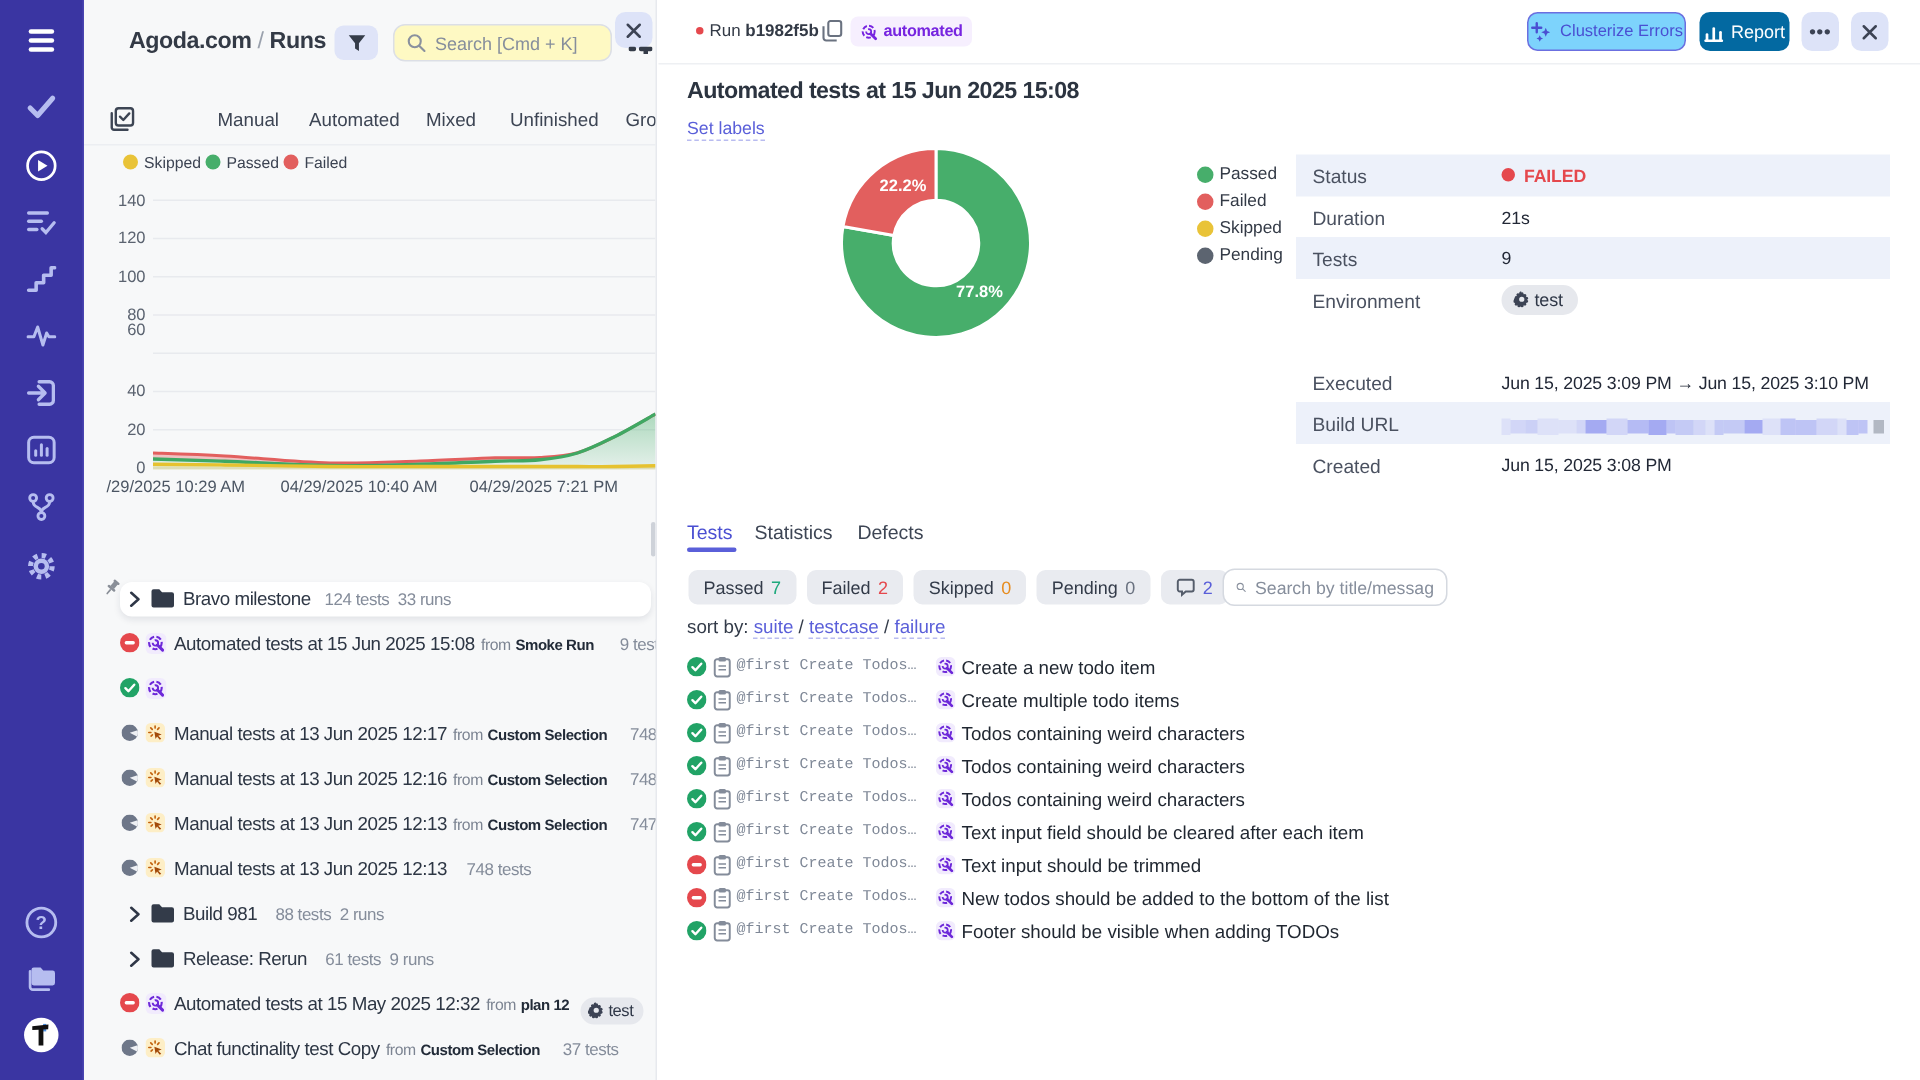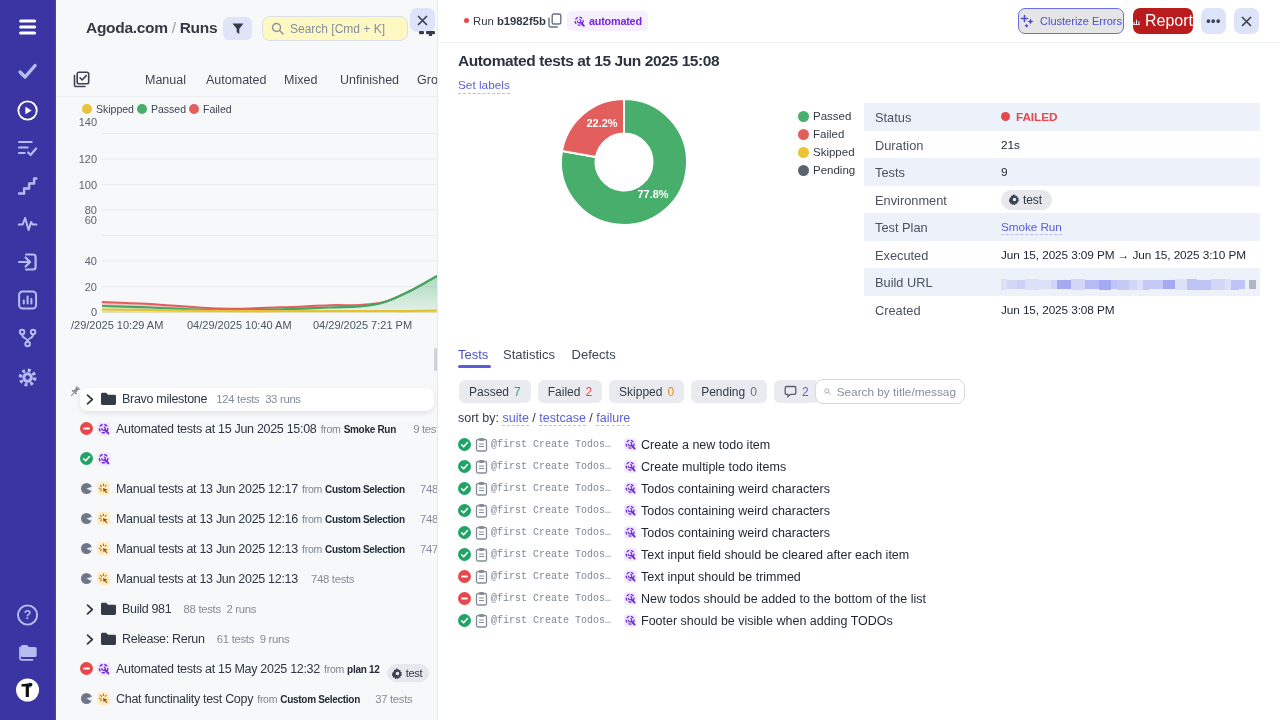--- a/index.html
+++ b/index.html
@@ -100,21 +100,21 @@
     <span style="left:194px">Mixed</span>
     <span style="left:250px">Unfinished</span>
     <span style="left:327px">Groups</span>
   </div>
   <div class="legend1">
     <span><span class="dot" style="background:#e9c338"></span>Skipped</span>
     <span><span class="dot" style="background:#47ae6b"></span>Passed</span>
     <span><span class="dot" style="background:#e25f5e"></span>Failed</span>
   </div>
 
-  <div class="ylab" style="left:11px;top:116px">140</div>
+  <div class="ylab" style="left:11px;top:128px">140</div>
   <div class="ylab" style="left:11px;top:153px">120</div>
   <div class="ylab" style="left:11px;top:179px">100</div>
   <div class="ylab" style="left:11px;top:204px">80</div>
   <div class="ylab" style="left:11px;top:214px">60</div>
   <div class="ylab" style="left:11px;top:255px">40</div>
   <div class="ylab" style="left:11px;top:281px">20</div>
   <div class="ylab" style="left:11px;top:306px">0</div>
 
   <svg class="abs" style="left:0;top:0" width="382" height="340" viewBox="56 0 382 340">
     <defs>
@@ -421,29 +421,29 @@
     <span class="abs" style="left:128px;top:11px;height:20px;background:#f6effe;border-radius:5px;display:flex;align-items:center;padding:0 6px;gap:3px">
       <svg width="13" height="13" viewBox="0 0 14 14">
             <g fill="none" stroke="#7724e0">
               <circle cx="6.6" cy="6.6" r="4.3" stroke-width="1.4" stroke-dasharray="3.4 1.6"></circle>
               <circle cx="6.6" cy="6.6" r="1.8" stroke-width="1.3" stroke-dasharray="5.6 2.2"></circle>
             </g>
             <path d="M8 8 L11.6 11.6" stroke="#7724e0" stroke-width="2" stroke-linecap="round"></path>
           </svg>
       <span style="font-size:10.8px;font-weight:bold;color:#7724e0;letter-spacing:-0.2px">automated</span>
     </span>
-    <div class="btn" style="left:579px;width:106px;border:1px solid #6b6fe0;color:#4a4fd2;background:#e5e5e5;gap:5px;font-size:11px">
+    <div class="btn" style="left:579px;width:106px;border:1px solid #6b6fe0;color:#4a4fd2;background:#7dd3fc;gap:5px;font-size:11px">
       <svg width="15" height="15" viewBox="0 0 15 15">
             <g fill="#4a4fd2">
               <path d="M4.5 1.5 V7.5 M1.5 4.5 H7.5" stroke="#4a4fd2" stroke-width="1.6" stroke-linecap="round"></path>
               <path d="M10.5 4.5 l0.9 2.1 2.1 0.9 -2.1 0.9 -0.9 2.1 -0.9 -2.1 -2.1 -0.9 2.1 -0.9 Z"></path>
               <path d="M6.5 9.5 l0.7 1.5 1.5 0.7 -1.5 0.7 -0.7 1.5 -0.7 -1.5 -1.5 -0.7 1.5 -0.7 Z"></path>
             </g>
           </svg>Clusterize Errors</div>
-    <div class="btn" style="left:694px;width:60px;background:#b91c1c;color:#fff;gap:5px;font-size:16px">
+    <div class="btn" style="left:694px;width:60px;background:#0369a1;color:#fff;gap:5px;font-size:12px">
       <svg width="13" height="13" viewBox="0 0 13 13">
             <g stroke="#fff" stroke-width="1.8" stroke-linecap="round">
               <path d="M2 11.5 V8"></path>
               <path d="M6.5 11.5 V4"></path>
               <path d="M11 11.5 V6.5"></path>
             </g>
             <path d="M1 12.2 H12" stroke="#fff" stroke-width="1.6" stroke-linecap="round"></path>
           </svg>Report</div>
     <div class="btn" style="left:762px;width:25px;background:#dde3f8;color:#3c4354;font-weight:bold;letter-spacing:0.5px;font-size:12.5px">•••</div>
     <div class="btn" style="left:795px;width:25px;background:#dde3f8">
@@ -479,24 +479,20 @@
   <div class="drow alt" style="top:158px">
         <span class="dlab">Tests</span>
         <span class="dval">9</span>
       </div>
   <div class="drow" style="top:185.5px">
         <span class="dlab">Environment</span>
         <span class="dval" style="top:4px"><span style="display:inline-block;background:#e6e8ed;border-radius:10px;height:20px;line-height:20px;padding:0 10px 0 8px;font-size:12px;color:#2f3747"><svg width="11" height="11" viewBox="0 0 24 24" style="vertical-align:-1.5px;margin-right:3px">
               <path fill="#3c4354" d="M12 1.5l2.2 1 .6 2.3 2.3-.6 1.7 1.7-.6 2.3 2.3.6 1 2.2-1.6 1.8 1.6 1.8-1 2.2-2.3.6.6 2.3-1.7 1.7-2.3-.6-.6 2.3-2.2 1-1.8-1.6-1.8 1.6-2.2-1-.6-2.3-2.3.6-1.7-1.7.6-2.3-2.3-.6-1-2.2 1.6-1.8L1.5 10l1-2.2 2.3-.6-.6-2.3 1.7-1.7 2.3.6.6-2.3 2.2-1L12 3.1z M12 8.2a3.8 3.8 0 1 0 0 7.6 3.8 3.8 0 0 0 0-7.6z"></path>
             </svg>test</span></span>
       </div>
-  <div class="drow alt" style="top:213px">
-        <span class="dlab">Test Plan</span>
-        <span class="dval" style="color:#5a5fd9;border-bottom:1px dashed #b9bcf0">Smoke Run</span>
-      </div>
   <div class="drow" style="top:240.5px">
         <span class="dlab">Executed</span>
         <span class="dval">Jun 15, 2025 3:09 PM → Jun 15, 2025 3:10 PM</span>
       </div>
   <div class="drow alt" style="top:268px">
         <span class="dlab">Build URL</span>
         <span class="dval" style="top:9px" id="blur"><span style="width:6px;height:11px;background:rgba(104,112,235,0.12)"></span><span style="width:10px;height:9px;background:rgba(104,112,235,0.2)"></span><span style="width:8px;height:9px;background:rgba(104,112,235,0.25)"></span><span style="width:14px;height:11px;background:rgba(104,112,235,0.12)"></span><span style="width:12px;height:9px;background:rgba(104,112,235,0.12)"></span><span style="width:6px;height:9px;background:rgba(104,112,235,0.2)"></span><span style="width:14px;height:9px;background:rgba(104,112,235,0.55)"></span><span style="width:14px;height:11px;background:rgba(104,112,235,0.2)"></span><span style="width:14px;height:9px;background:rgba(104,112,235,0.42)"></span><span style="width:12px;height:10px;background:rgba(104,112,235,0.55)"></span><span style="width:6px;height:9px;background:rgba(104,112,235,0.35)"></span><span style="width:12px;height:10px;background:rgba(104,112,235,0.3)"></span><span style="width:8px;height:10px;background:rgba(104,112,235,0.2)"></span><span style="width:6px;height:10px;background:rgba(104,112,235,0.12)"></span><span style="width:6px;height:10px;background:rgba(104,112,235,0.3)"></span><span style="width:14px;height:9px;background:rgba(104,112,235,0.3)"></span><span style="width:12px;height:9px;background:rgba(104,112,235,0.55)"></span><span style="width:12px;height:11px;background:rgba(104,112,235,0.12)"></span><span style="width:10px;height:11px;background:rgba(104,112,235,0.35)"></span><span style="width:14px;height:10px;background:rgba(104,112,235,0.35)"></span><span style="width:14px;height:11px;background:rgba(104,112,235,0.2)"></span><span style="width:6px;height:11px;background:rgba(104,112,235,0.12)"></span><span style="width:8px;height:10px;background:rgba(104,112,235,0.35)"></span><span style="width:6px;height:9px;background:rgba(104,112,235,0.35)"></span><span style="width:7px;height:9px;background:rgba(120,128,140,.5);margin-left:4px"></span></span>
       </div>
   <div class="drow" style="top:295.5px">
         <span class="dlab">Created</span>

